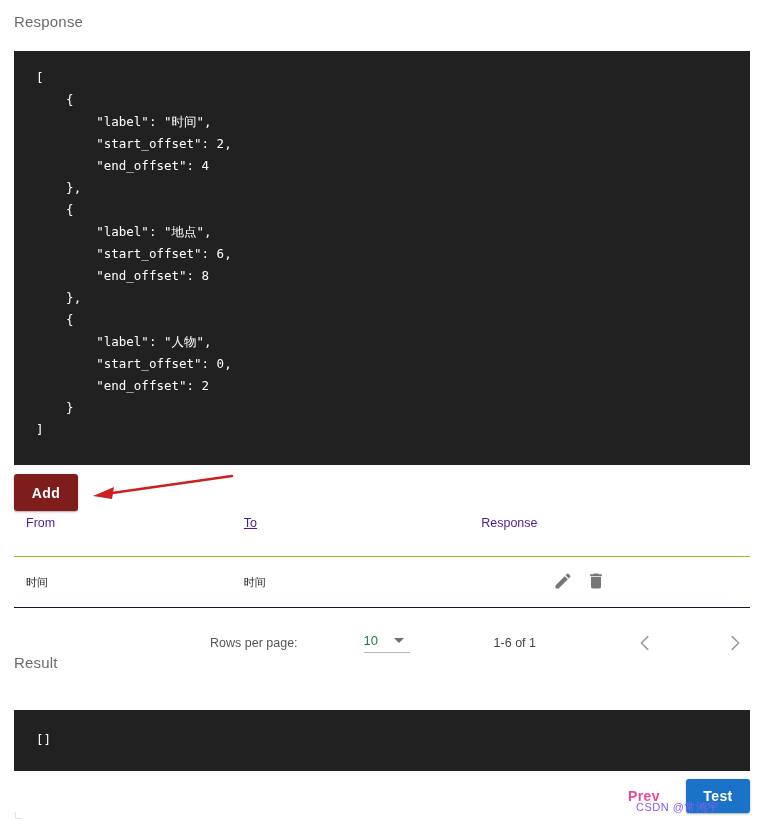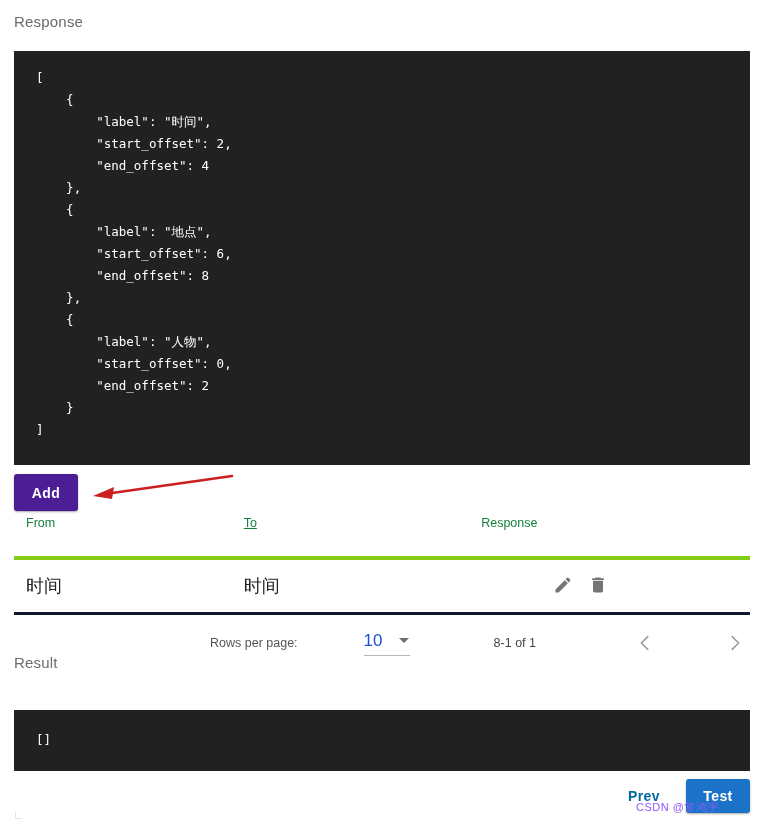--- a/index.html
+++ b/index.html
@@ -49,21 +49,21 @@
     left: 14px; top: 697px;
     width: 736px; height: 61px;
     padding: 19px 0 0 22px;
   }
 
   
   #add-button {
     position: absolute;
     left: 14px; top: 474px;
     width: 64px; height: 37px;
-    background: #4c1d95;
+    background: #7f1d1d;
     border: none;
     border-radius: 3px;
     color: #ffffff;
     font-family: "Liberation Sans", sans-serif;
     font-size: 14px;
     font-weight: bold;
     letter-spacing: 0.4px;
     cursor: pointer;
     box-shadow: 0 1px 3px rgba(0,0,0,0.22), 0 1px 1px rgba(0,0,0,0.14);
     padding: 0;
@@ -81,31 +81,31 @@
   #mapping-table {
     position: absolute;
     left: 14px; top: 516px;
     width: 736px;
     border-collapse: collapse;
   }
   #mapping-table th {
     text-align: left;
     font-size: 12.5px;
     font-weight: 500;
-    color: #15803d;
+    color: #4c1d95;
     padding: 0 0 18px 12px;
-    border-bottom: 4px solid #84cc16;
+    border-bottom: 1px solid #84cc16;
     height: 22px;
     vertical-align: top;
   }
   #mapping-table td {
-    font-size: 18px;
+    font-size: 11px;
     color: #242424;
     padding: 14px 0 14px 12px;
-    border-bottom: 3px solid #0f172a;
+    border-bottom: 1px solid #0f172a;
     height: 20px;
   }
   .col-from    { width: 218px; }
   .col-to      { width: 240px; text-decoration: underline; }
   .col-actions { width: 278px; }
 
   .action-cell { white-space: nowrap; padding-left: 84px !important; }
   .icon-btn {
     display: inline-block;
     vertical-align: middle;
@@ -132,21 +132,21 @@
   #rows-per-page-select {
     position: relative;
     display: flex;
     align-items: center;
     width: 46px;
     border-bottom: 1px solid #b6b6b6;
     padding-bottom: 4px;
     margin-right: 44px;
     cursor: pointer;
   }
-  #rows-per-page-value { font-size: 17px; color: #1d4ed8; }
+  #rows-per-page-value { font-size: 13px; color: #15803d; }
   .caret {
     width: 0; height: 0;
     margin-left: 16px;
     border-left: 5px solid transparent;
     border-right: 5px solid transparent;
     border-top: 5px solid #6e6e6e;
   }
   #page-range { margin-right: 54px; color: #444; font-size: 12.5px; }
   .chev {
     width: 30px; height: 30px;
@@ -158,21 +158,21 @@
 
   
   #prev-button {
     position: absolute;
     left: 620px; top: 783px;
     background: none;
     border: none;
     font-family: "Liberation Sans", sans-serif;
     font-size: 14px;
     font-weight: bold;
-    color: #0369a1;
+    color: #ec4899;
     letter-spacing: 0.4px;
     cursor: pointer;
     padding: 5px 8px;
     text-align: right;
   }
   #test-button {
     position: absolute;
     left: 686px; top: 779px;
     width: 64px; height: 34px;
     background: #1a73c8;
@@ -265,21 +265,21 @@
     </tr>
   </tbody>
 </table>
 
 <div id="pagination">
   <span id="rows-per-page-label">Rows per page:</span>
   <div id="rows-per-page-select">
     <span id="rows-per-page-value">10</span>
     <span class="caret"></span>
   </div>
-  <span id="page-range">8-1 of 1</span>
+  <span id="page-range">1-6 of 1</span>
   <span class="chev" id="prev-page-button">
     <svg width="22" height="22" viewBox="0 0 24 24" fill="none" stroke="currentColor" stroke-width="1.7" stroke-linecap="round" stroke-linejoin="round">
       <polyline points="15 5 8 12 15 19"></polyline>
     </svg>
   </span>
   <span class="chev" id="next-page-button">
     <svg width="22" height="22" viewBox="0 0 24 24" fill="none" stroke="currentColor" stroke-width="1.7" stroke-linecap="round" stroke-linejoin="round">
       <polyline points="9 5 16 12 9 19"></polyline>
     </svg>
   </span>

